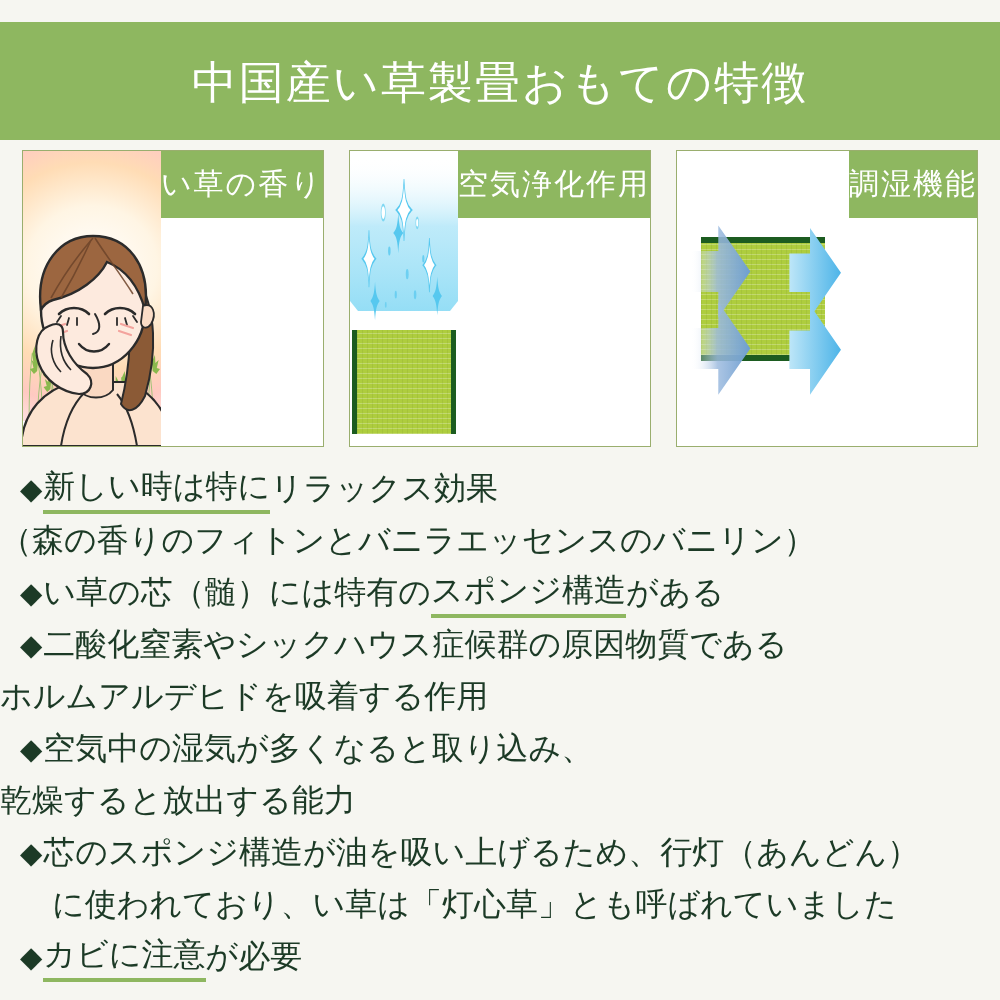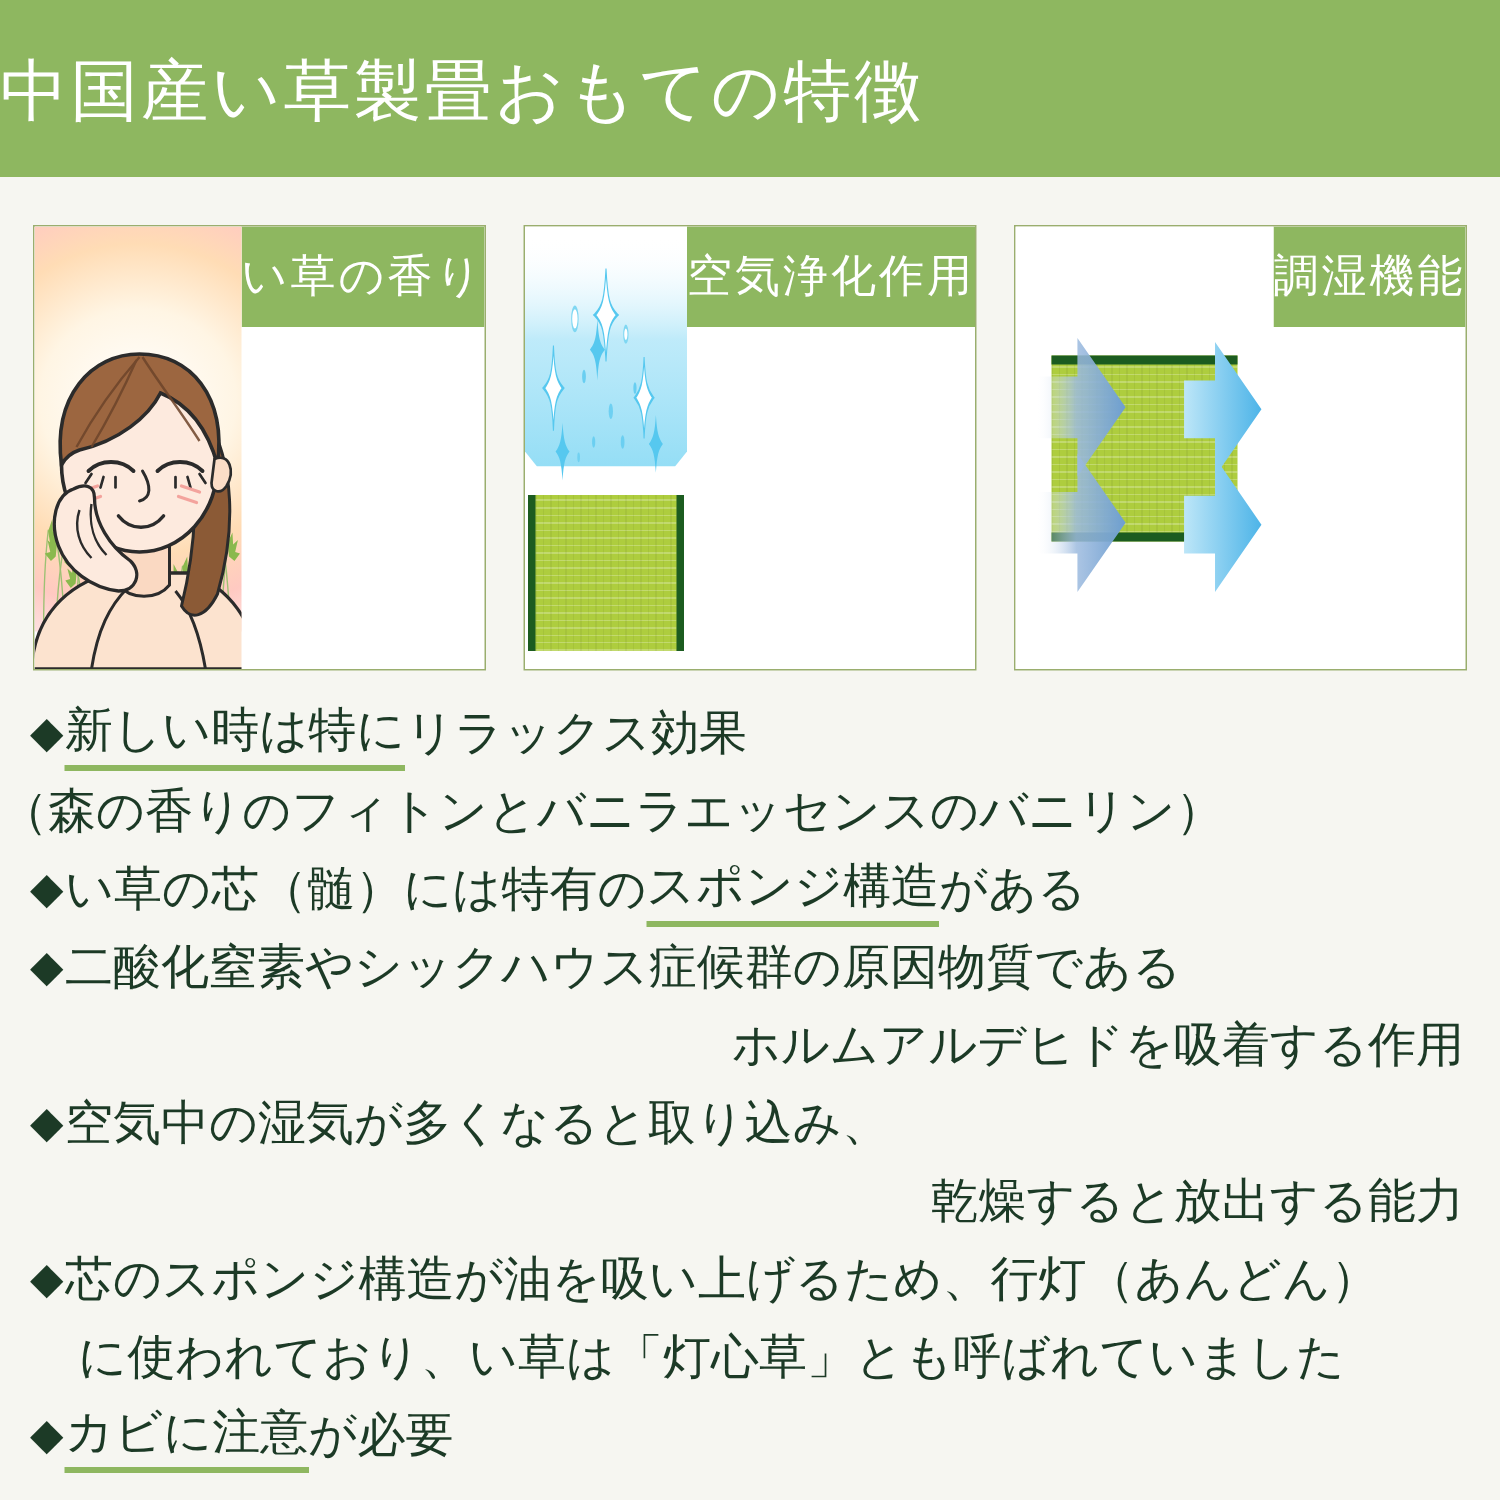--- a/index.html
+++ b/index.html
@@ -14,21 +14,22 @@
     overflow: hidden;
     position: relative;
   }
 
   
   .header {
     height: 118px;
     background: #8eb760;
     display: flex;
     align-items: center;
-    justify-content: flex-start;
+    justify-content: center;
+    margin-top: 22px;
   }
   .header-title {
     color: #ffffff;
     font-size: 45px;
     letter-spacing: 2px;
     font-weight: normal;
     line-height: 1;
     margin: 0;
     padding-top: 2px;
   }
@@ -155,21 +156,20 @@
     font-size: 32px;
   }
   .line {
     height: 52px;
     display: flex;
     align-items: center;
     white-space: nowrap;
   }
   .line.lead { padding-left: 20px; }
   .line.cont {
-    justify-content: flex-end;
     padding-right: 24px;
   }
   .line.indent {
   }
   .bullet {
     font-size: 29px;
     margin-right: 1px;
     line-height: 1;
   }
   .hl {

